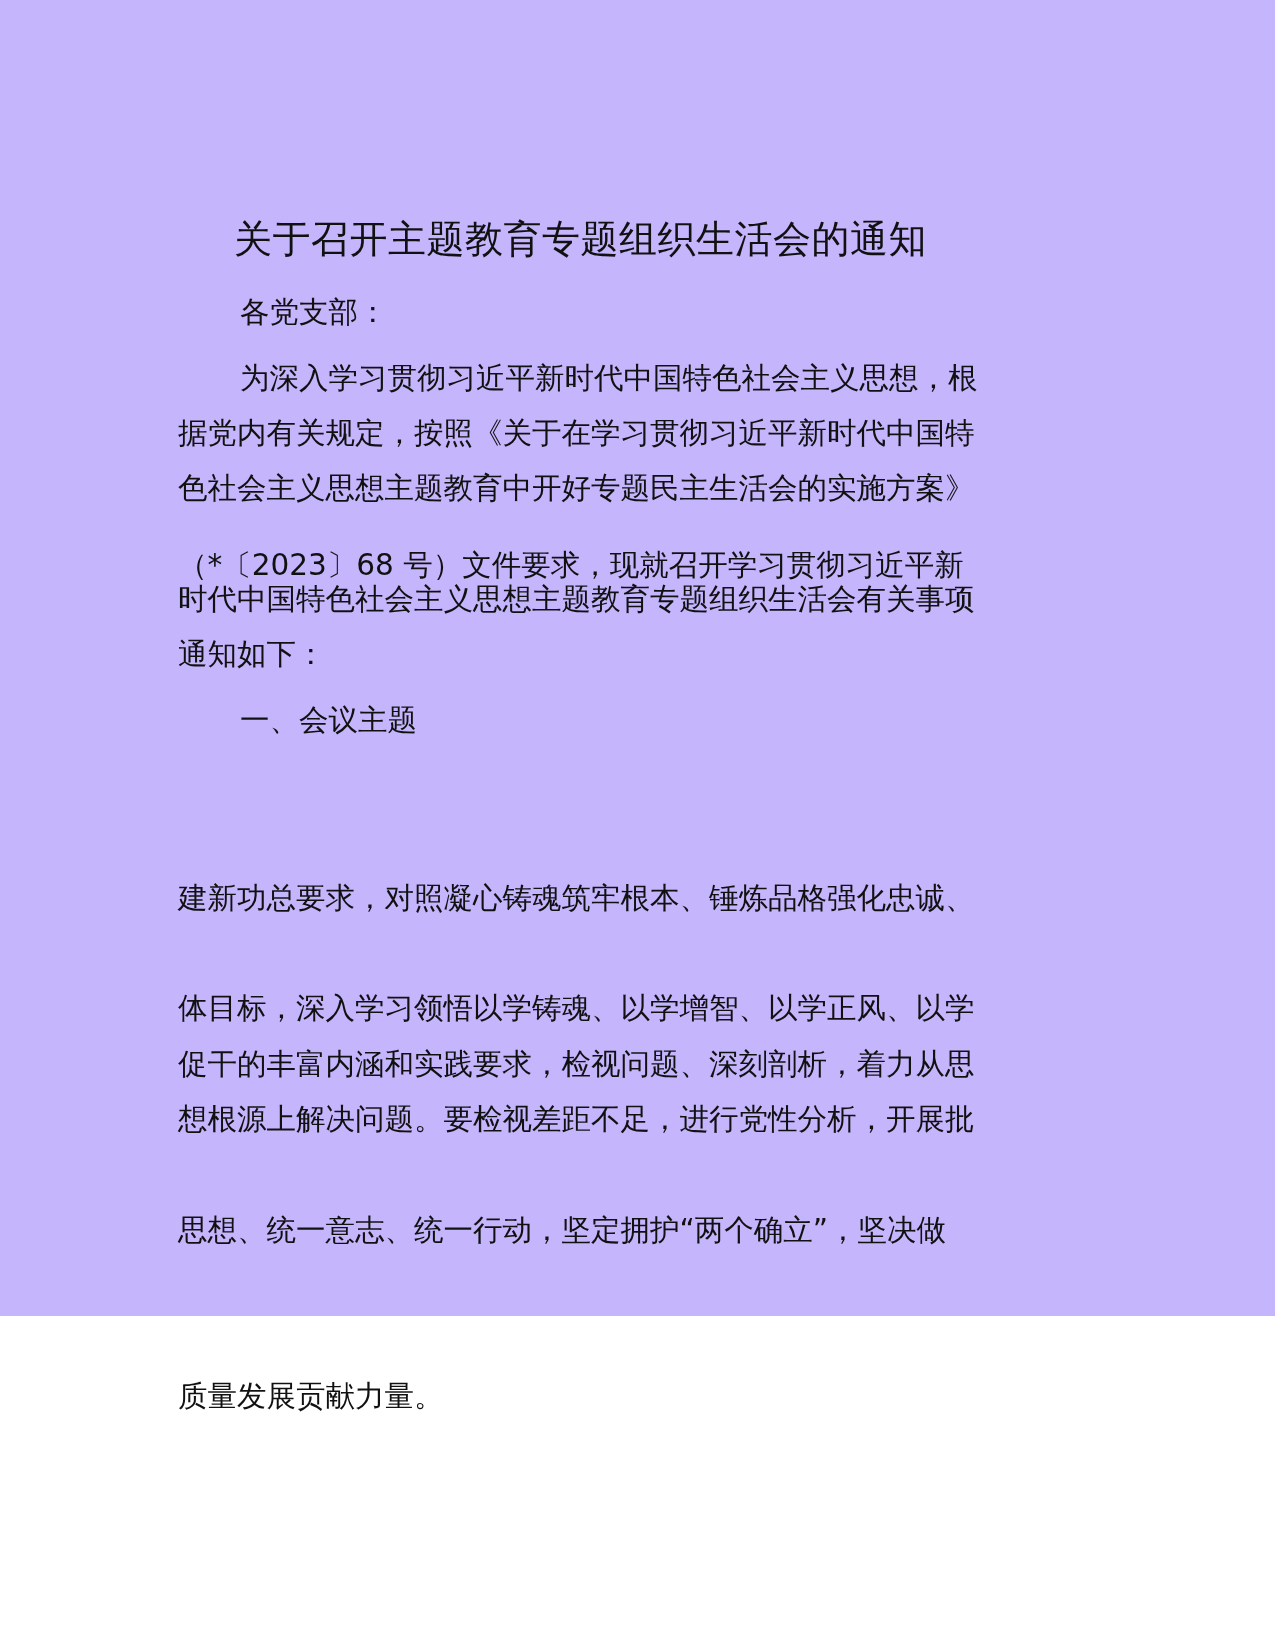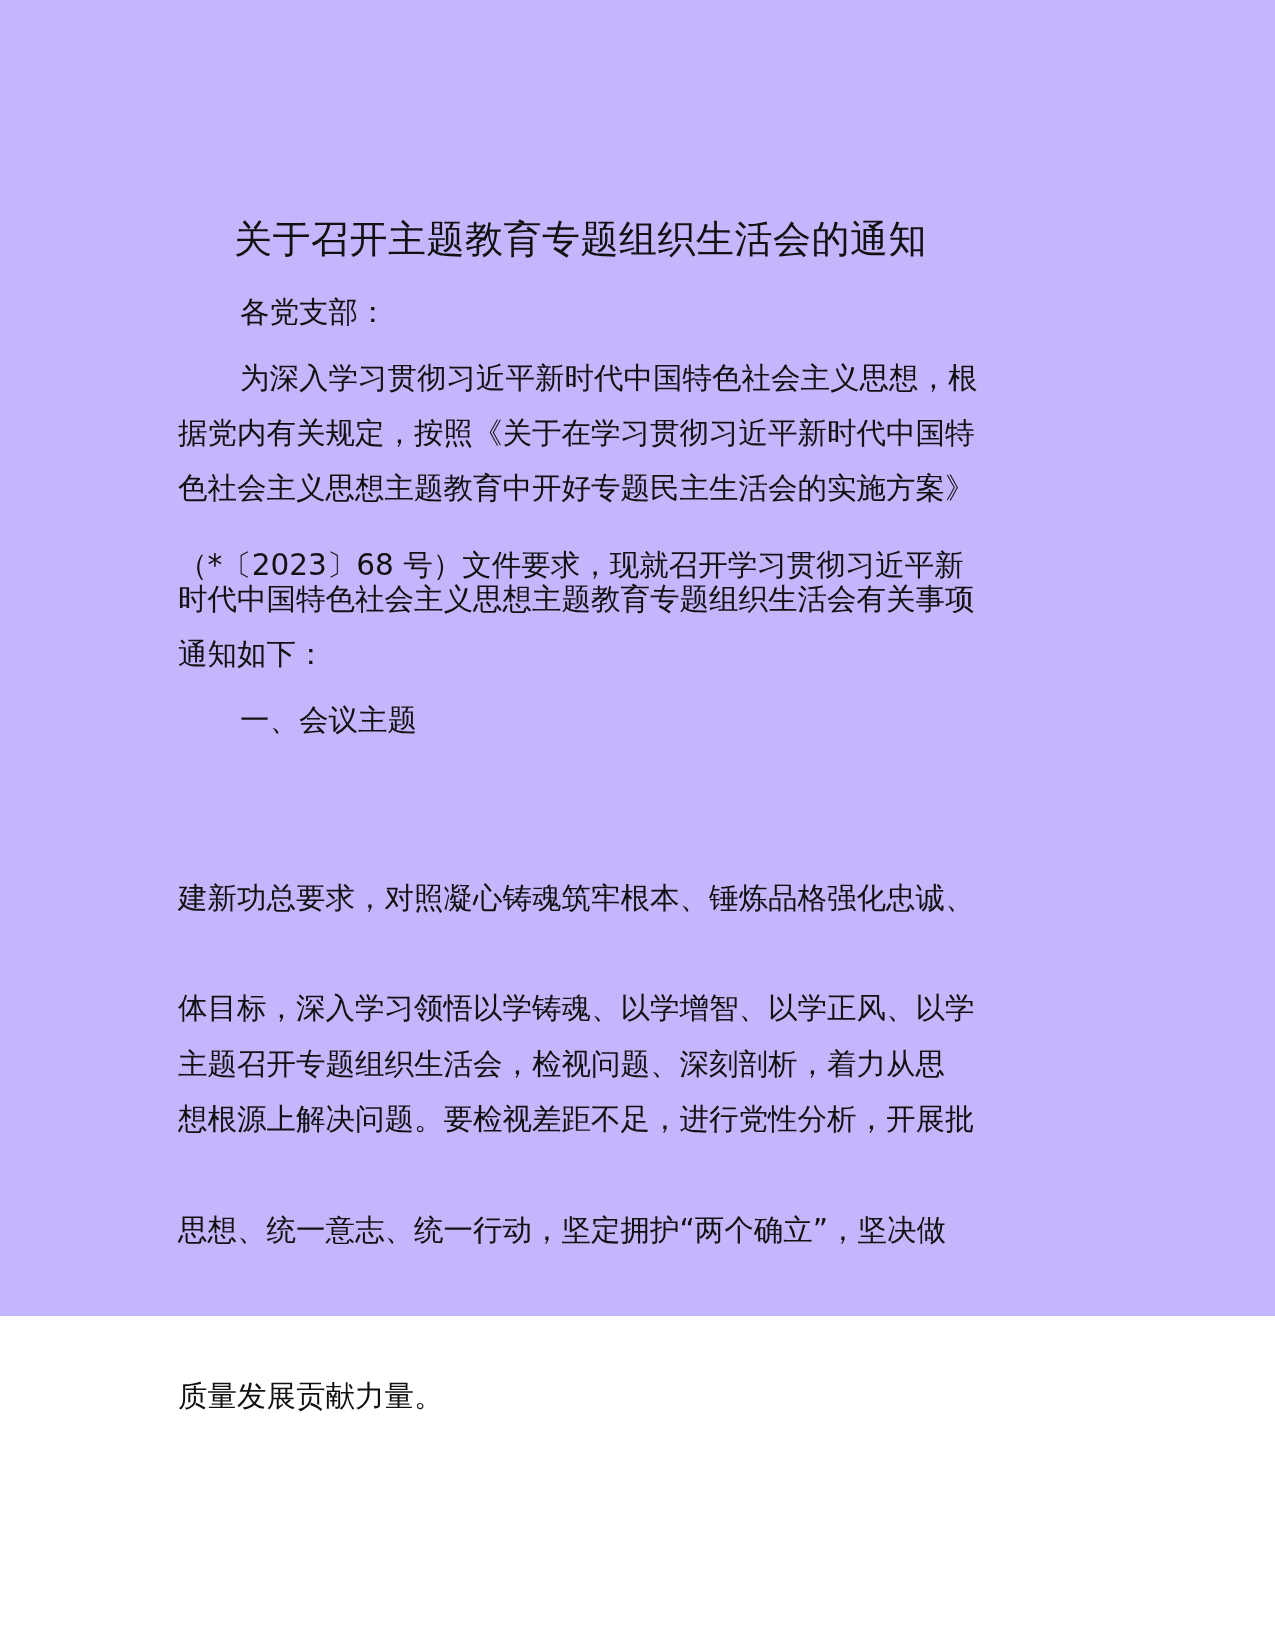--- a/index.html
+++ b/index.html
@@ -23,17 +23,17 @@
   <div class="line" style="top:413px">据党内有关规定，按照《关于在学习贯彻习近平新时代中国特</div>
   <div class="line" style="top:468px">色社会主义思想主题教育中开好专题民主生活会的实施方案》</div>
   <div class="line" style="top:545px">（*〔2023〕68 号）文件要求，现就召开学习贯彻习近平新</div>
   <div class="line" style="top:579px">时代中国特色社会主义思想主题教育专题组织生活会有关事项</div>
   <div class="line" style="top:634px">通知如下：</div>
 
   <div class="line indent" style="top:700px">一、会议主题</div>
 
   <div class="line" style="top:878px">建新功总要求，对照凝心铸魂筑牢根本、锤炼品格强化忠诚、</div>
   <div class="line" style="top:988px">体目标，深入学习领悟以学铸魂、以学增智、以学正风、以学</div>
-  <div class="line" style="top:1044px">主题召开专题组织生活会，检视问题、深刻剖析，着力从思</div>
+  <div class="line" style="top:1044px">促干的丰富内涵和实践要求，检视问题、深刻剖析，着力从思</div>
   <div class="line" style="top:1099px">想根源上解决问题。要检视差距不足，进行党性分析，开展批</div>
   <div class="line" style="top:1210px">思想、统一意志、统一行动，坚定拥护“两个确立”，坚决做</div>
   <div class="line" style="top:1376px">质量发展贡献力量。</div>
 </div>
 
 </body></html>

